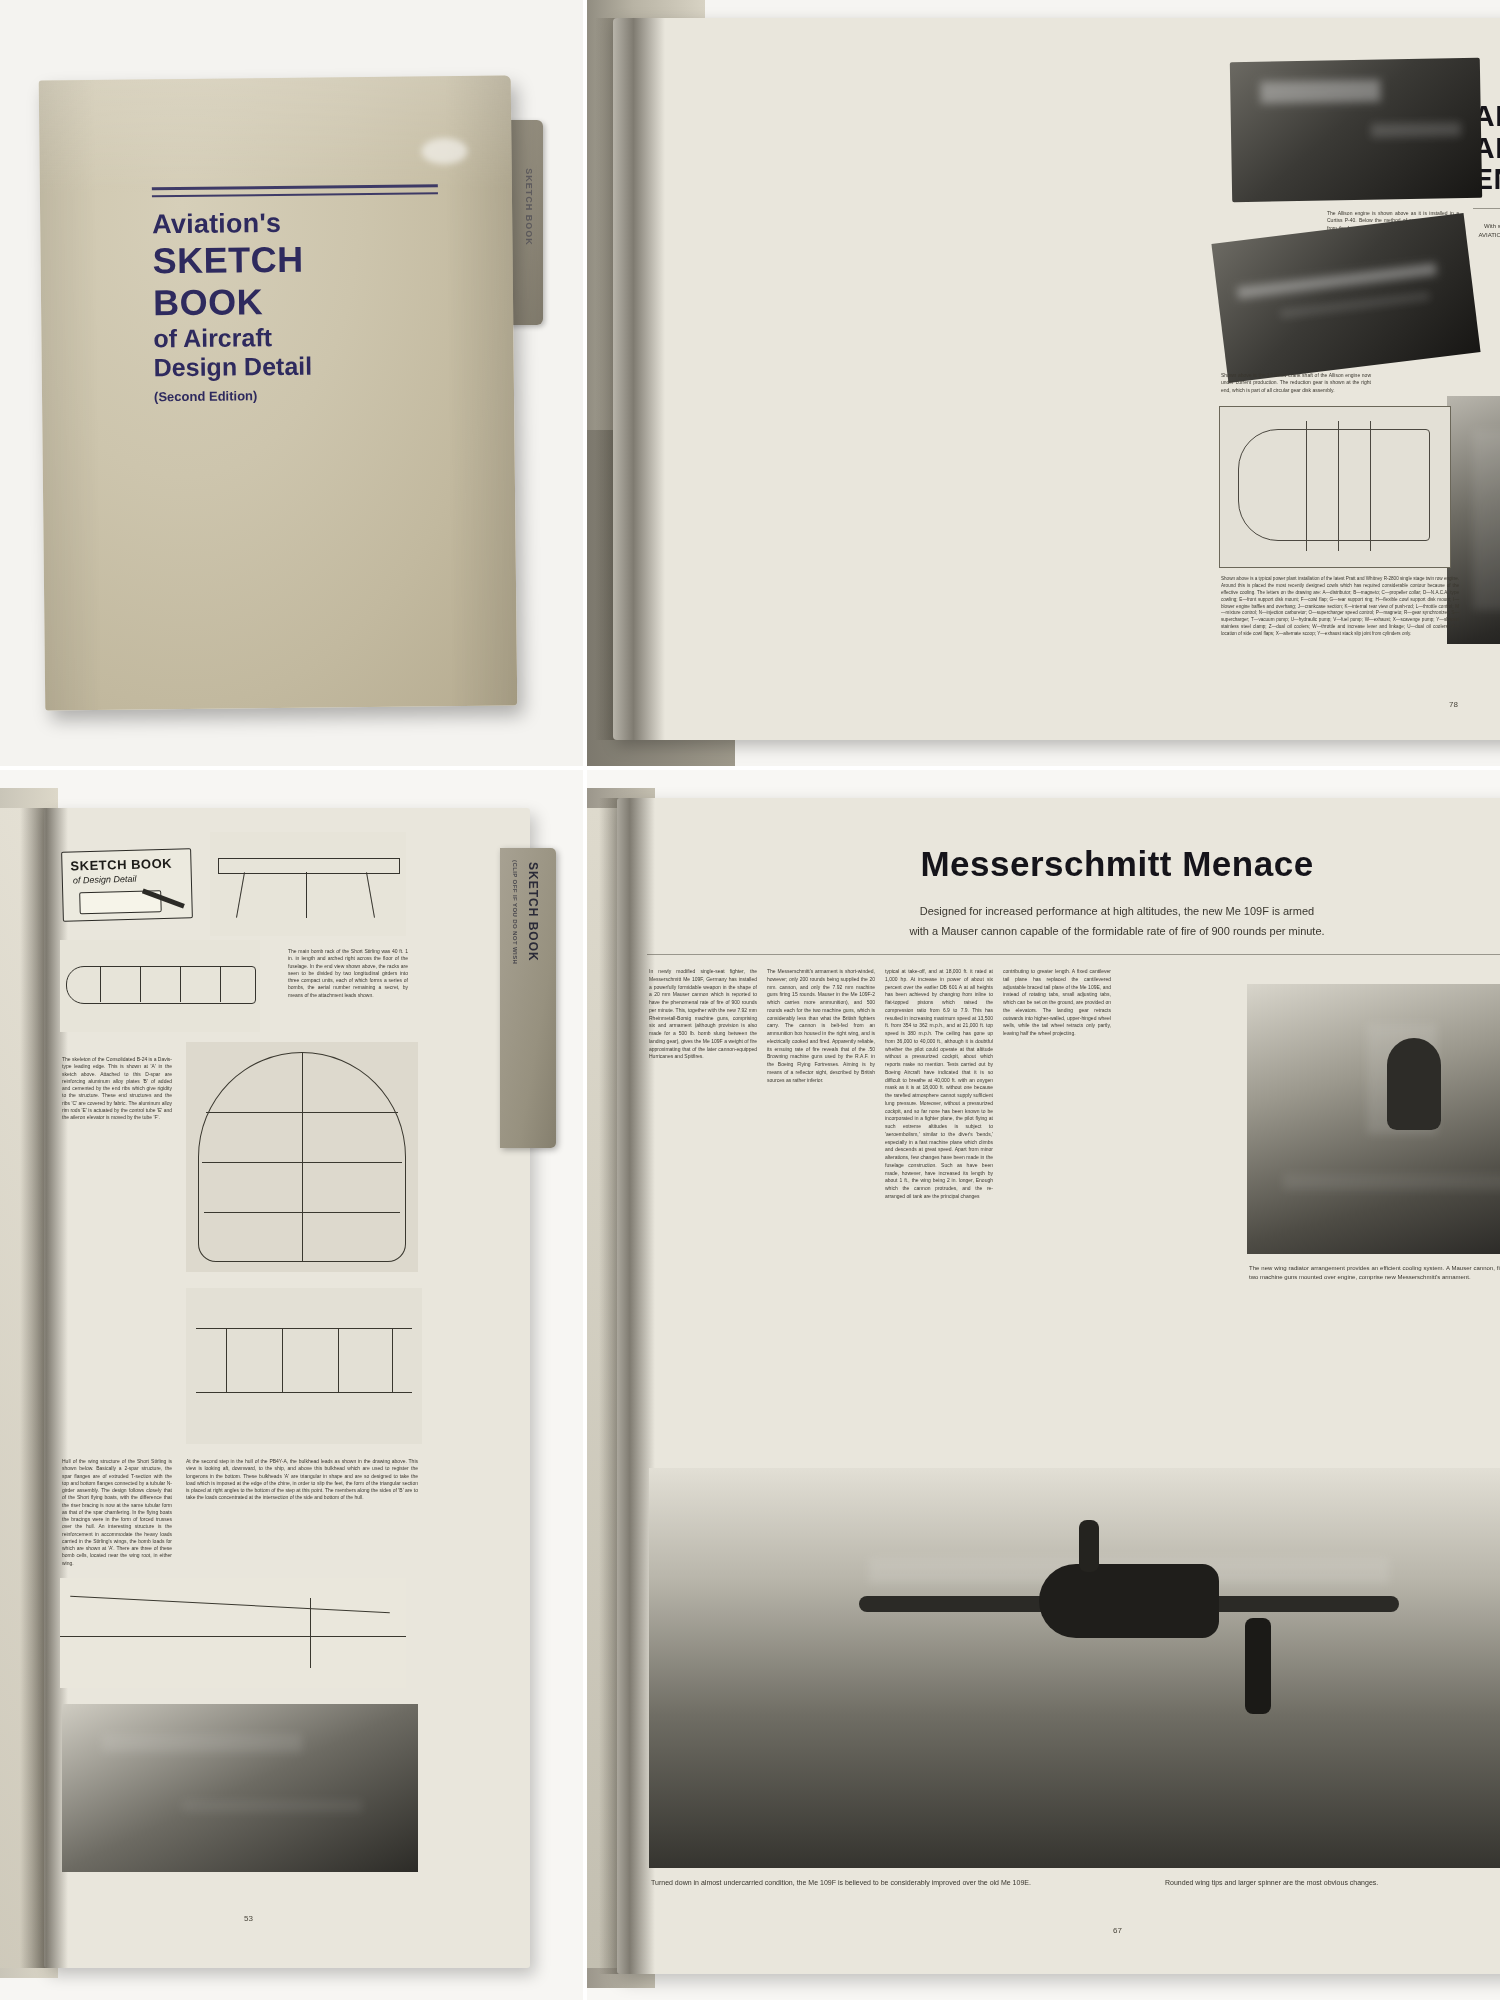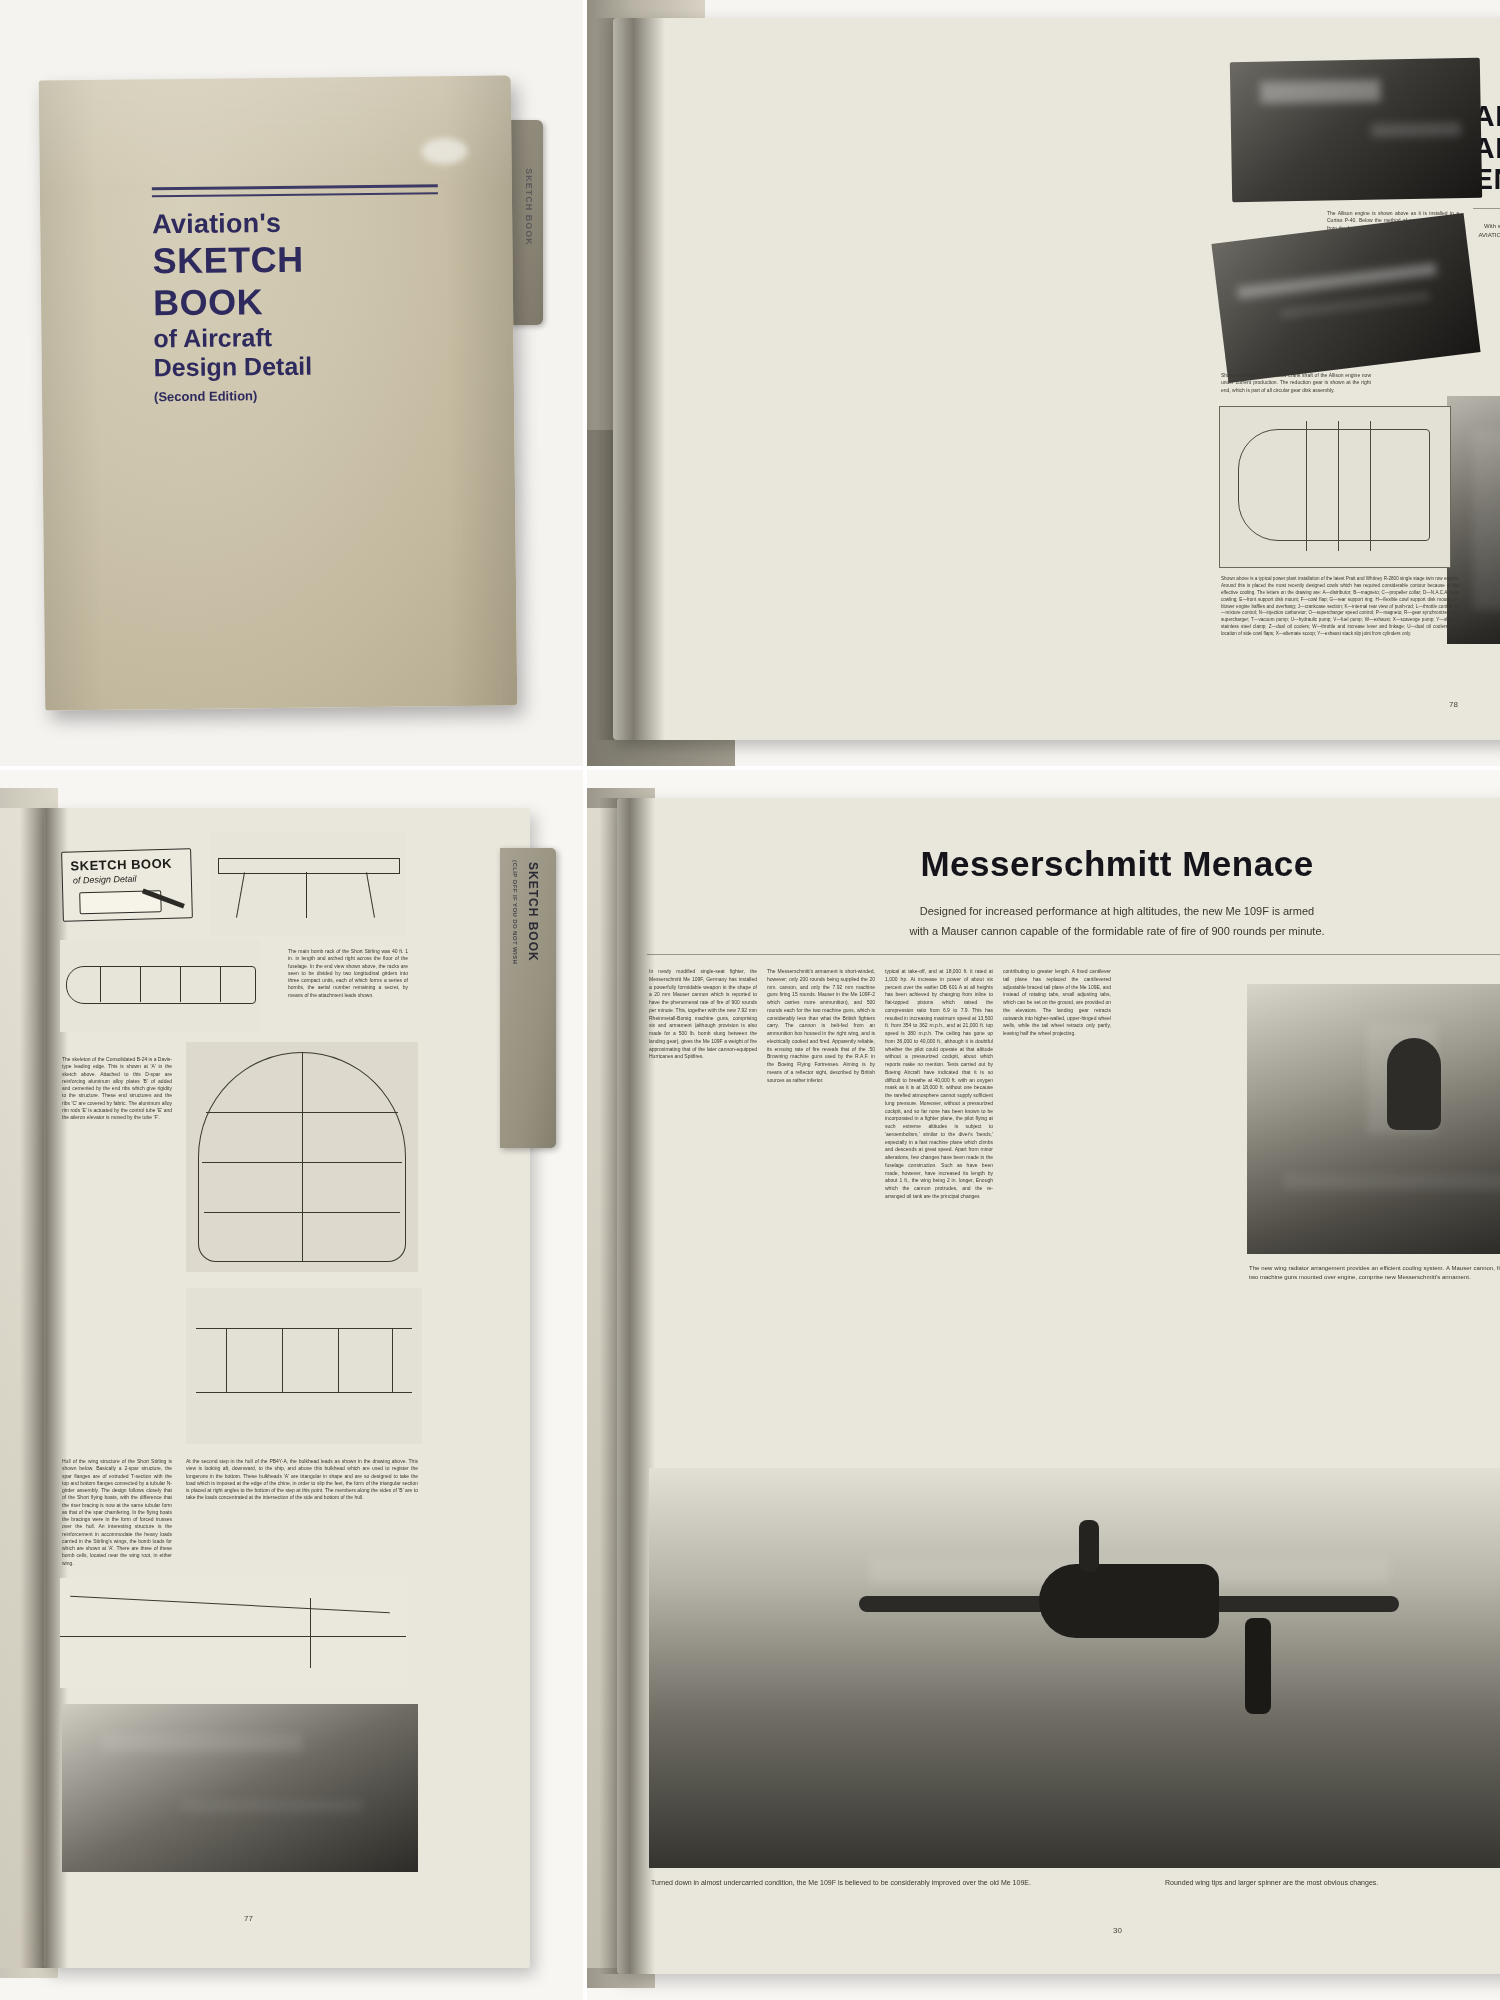--- a/index.html
+++ b/index.html
@@ -359,21 +359,21 @@
       <div style="position:absolute; left:0px; top:58px; width:346px; height:1px; background:#3a382f;"></div>
       <div style="position:absolute; left:10px; top:26px; width:320px; height:1px; background:#3a382f; transform:rotate(3deg);"></div>
       <div style="position:absolute; left:250px; top:20px; width:1px; height:70px; background:#3a382f;"></div>
     </div>
 
     <div class="fig" style="left:62px; top:936px; width:356px; height:168px; background:linear-gradient(155deg,#cfccc2,#6d6b63 50%,#2c2b27);">
       <div class="glint" style="left:40px; top:30px; width:200px; height:18px; opacity:.28;"></div>
       <div class="glint" style="left:120px; top:96px; width:180px; height:12px; opacity:.2;"></div>
     </div>
 
-    <div class="pagenum" style="left:244px; top:1146px;">77</div>
+    <div class="pagenum" style="left:244px; top:1146px;">53</div>
   </div>
 
   <div class="cell br">
     <div class="bg"></div>
 
     <div class="pagestack" style="left:0px; top:20px; width:70px; height:1200px; background:linear-gradient(90deg,#9a958a,#c6c1b2);"></div>
     <div class="fig" style="left:0px; top:40px; width:58px; height:1160px; background:linear-gradient(180deg,#dedacd,#c3bfb1);"></div>
 
     <div class="page" style="left:32px; top:30px; width:1046px; height:1176px; border-radius:3px; box-shadow:5px 7px 18px rgba(0,0,0,.22);"></div>
     <div class="gutter-shadow" style="left:14px; top:30px; width:56px; height:1176px;"></div>
@@ -405,18 +405,18 @@
       <div style="position:absolute; left:210px; top:128px; width:540px; height:16px; background:#2b2a26; border-radius:8px;"></div>
       <div style="position:absolute; left:390px; top:96px; width:180px; height:74px; background:#1f1e1b; border-radius:40px 18px 18px 40px;"></div>
       <div style="position:absolute; left:596px; top:150px; width:26px; height:96px; background:#1b1a17; border-radius:8px;"></div>
       <div style="position:absolute; left:430px; top:52px; width:20px; height:52px; background:#24231f; border-radius:8px;"></div>
     </div>
     <div class="caption" style="left:872px; top:1094px; width:126px; font-size:5px; text-align:right;">Photo British Combine</div>
 
     <div class="caption" style="left:66px; top:1110px; width:420px; font-size:7px;">Turned down in almost undercarried condition, the Me 109F is believed to be considerably improved over the old Me 109E.</div>
     <div class="caption" style="left:580px; top:1110px; width:420px; font-size:7px;">Rounded wing tips and larger spinner are the most obvious changes.</div>
 
-    <div class="pagenum" style="left:528px; top:1158px;">30</div>
+    <div class="pagenum" style="left:528px; top:1158px;">67</div>
   </div>
 
   <div class="grid-divider" style="left:583px; top:0; width:4px; height:2000px;"></div>
   <div class="grid-divider" style="left:0; top:766px; width:1500px; height:4px;"></div>
 </div>
 
 </body></html>

